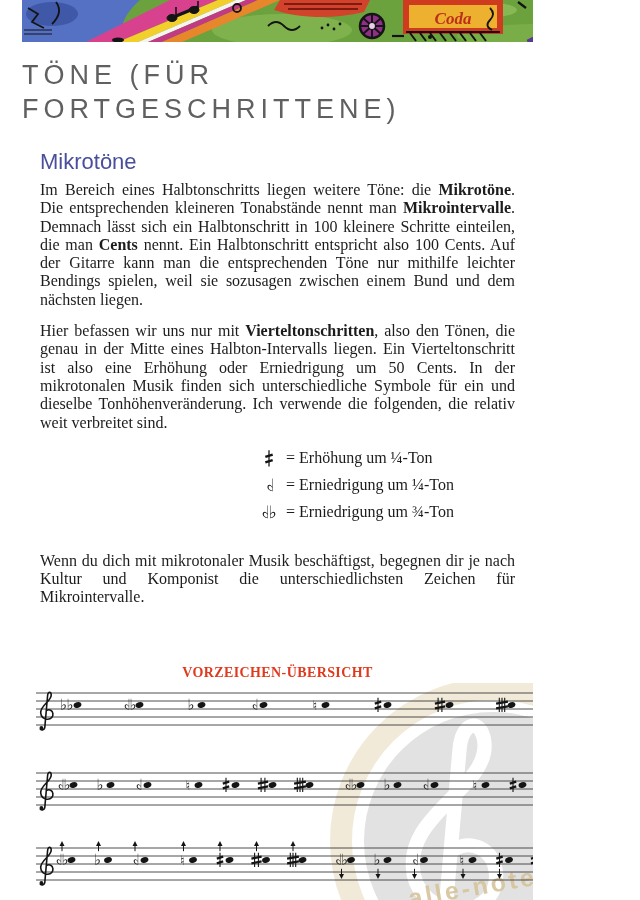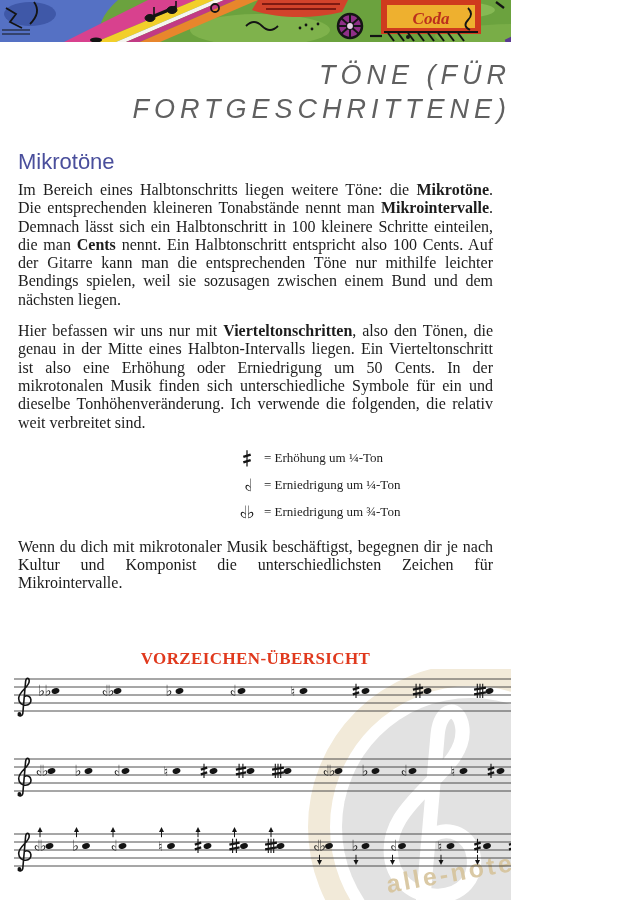--- a/index.html
+++ b/index.html
@@ -1,30 +1,30 @@
 <!DOCTYPE html>
 <html><head>
 <meta charset="utf-8">
 <style>
   html,body{margin:0;padding:0;}
   body{width:640px;height:900px;background:#ffffff;font-family:"Liberation Serif",serif;color:#1c1c1c;}
-  .page{position:relative;width:511px;height:900px;background:#fff;overflow:hidden;}
+  .page{position:relative;width:511px;height:900px;background:#fff;overflow:hidden;padding-left:22px;}
   .header-art{display:block;width:640px;height:42px;}
   h1.title{font-family:"Liberation Sans",sans-serif;font-weight:400;color:#606060;
-           font-size:27px;letter-spacing:5px;text-align:right;margin:16px 0 0 0;line-height:34px;font-style:italic;}
+           font-size:27px;letter-spacing:5px;text-align:left;margin:16px 0 0 0;line-height:34px;}
   .content{margin:0 18px;}
   h2.section-h{font-family:"Liberation Sans",sans-serif;font-weight:400;color:#4a4f9c;
                font-size:22px;margin:23px 0 7px 0;line-height:25px;}
   p.body{font-size:16px;line-height:18.3px;text-align:justify;margin:0 0 13px 0;}
   p.body strong{font-weight:bold;}
   .legend{margin:6px 0 0 218px;}
   .legend-row{display:flex;align-items:center;height:27px;}
-  .legend-label{font-size:13px;margin-left:4px;}
-  p.after-legend{margin-top:12px;margin-bottom:0;}
-  h3.overview-h{color:#e0391d;font-size:17px;font-weight:bold;text-align:center;
+  .legend-label{font-size:16px;margin-left:4px;}
+  p.after-legend{margin-top:26px;margin-bottom:0;}
+  h3.overview-h{color:#e0391d;font-size:14px;font-weight:bold;text-align:center;
                 letter-spacing:0.4px;margin:56px 0 0 0;line-height:20px;font-family:"Liberation Serif",serif;}
   .music{position:relative;width:640px;height:292px;margin:0 0 0 -18px;}
   .music svg{position:absolute;left:0;}
   .wm{top:0;z-index:0;}
   .staff-layer{z-index:1;}
   .page-number{position:absolute;left:598px;top:871px;width:30px;text-align:right;
                font-size:12.5px;color:#7f1d1d;}
 </style>
 </head>
 <body>

